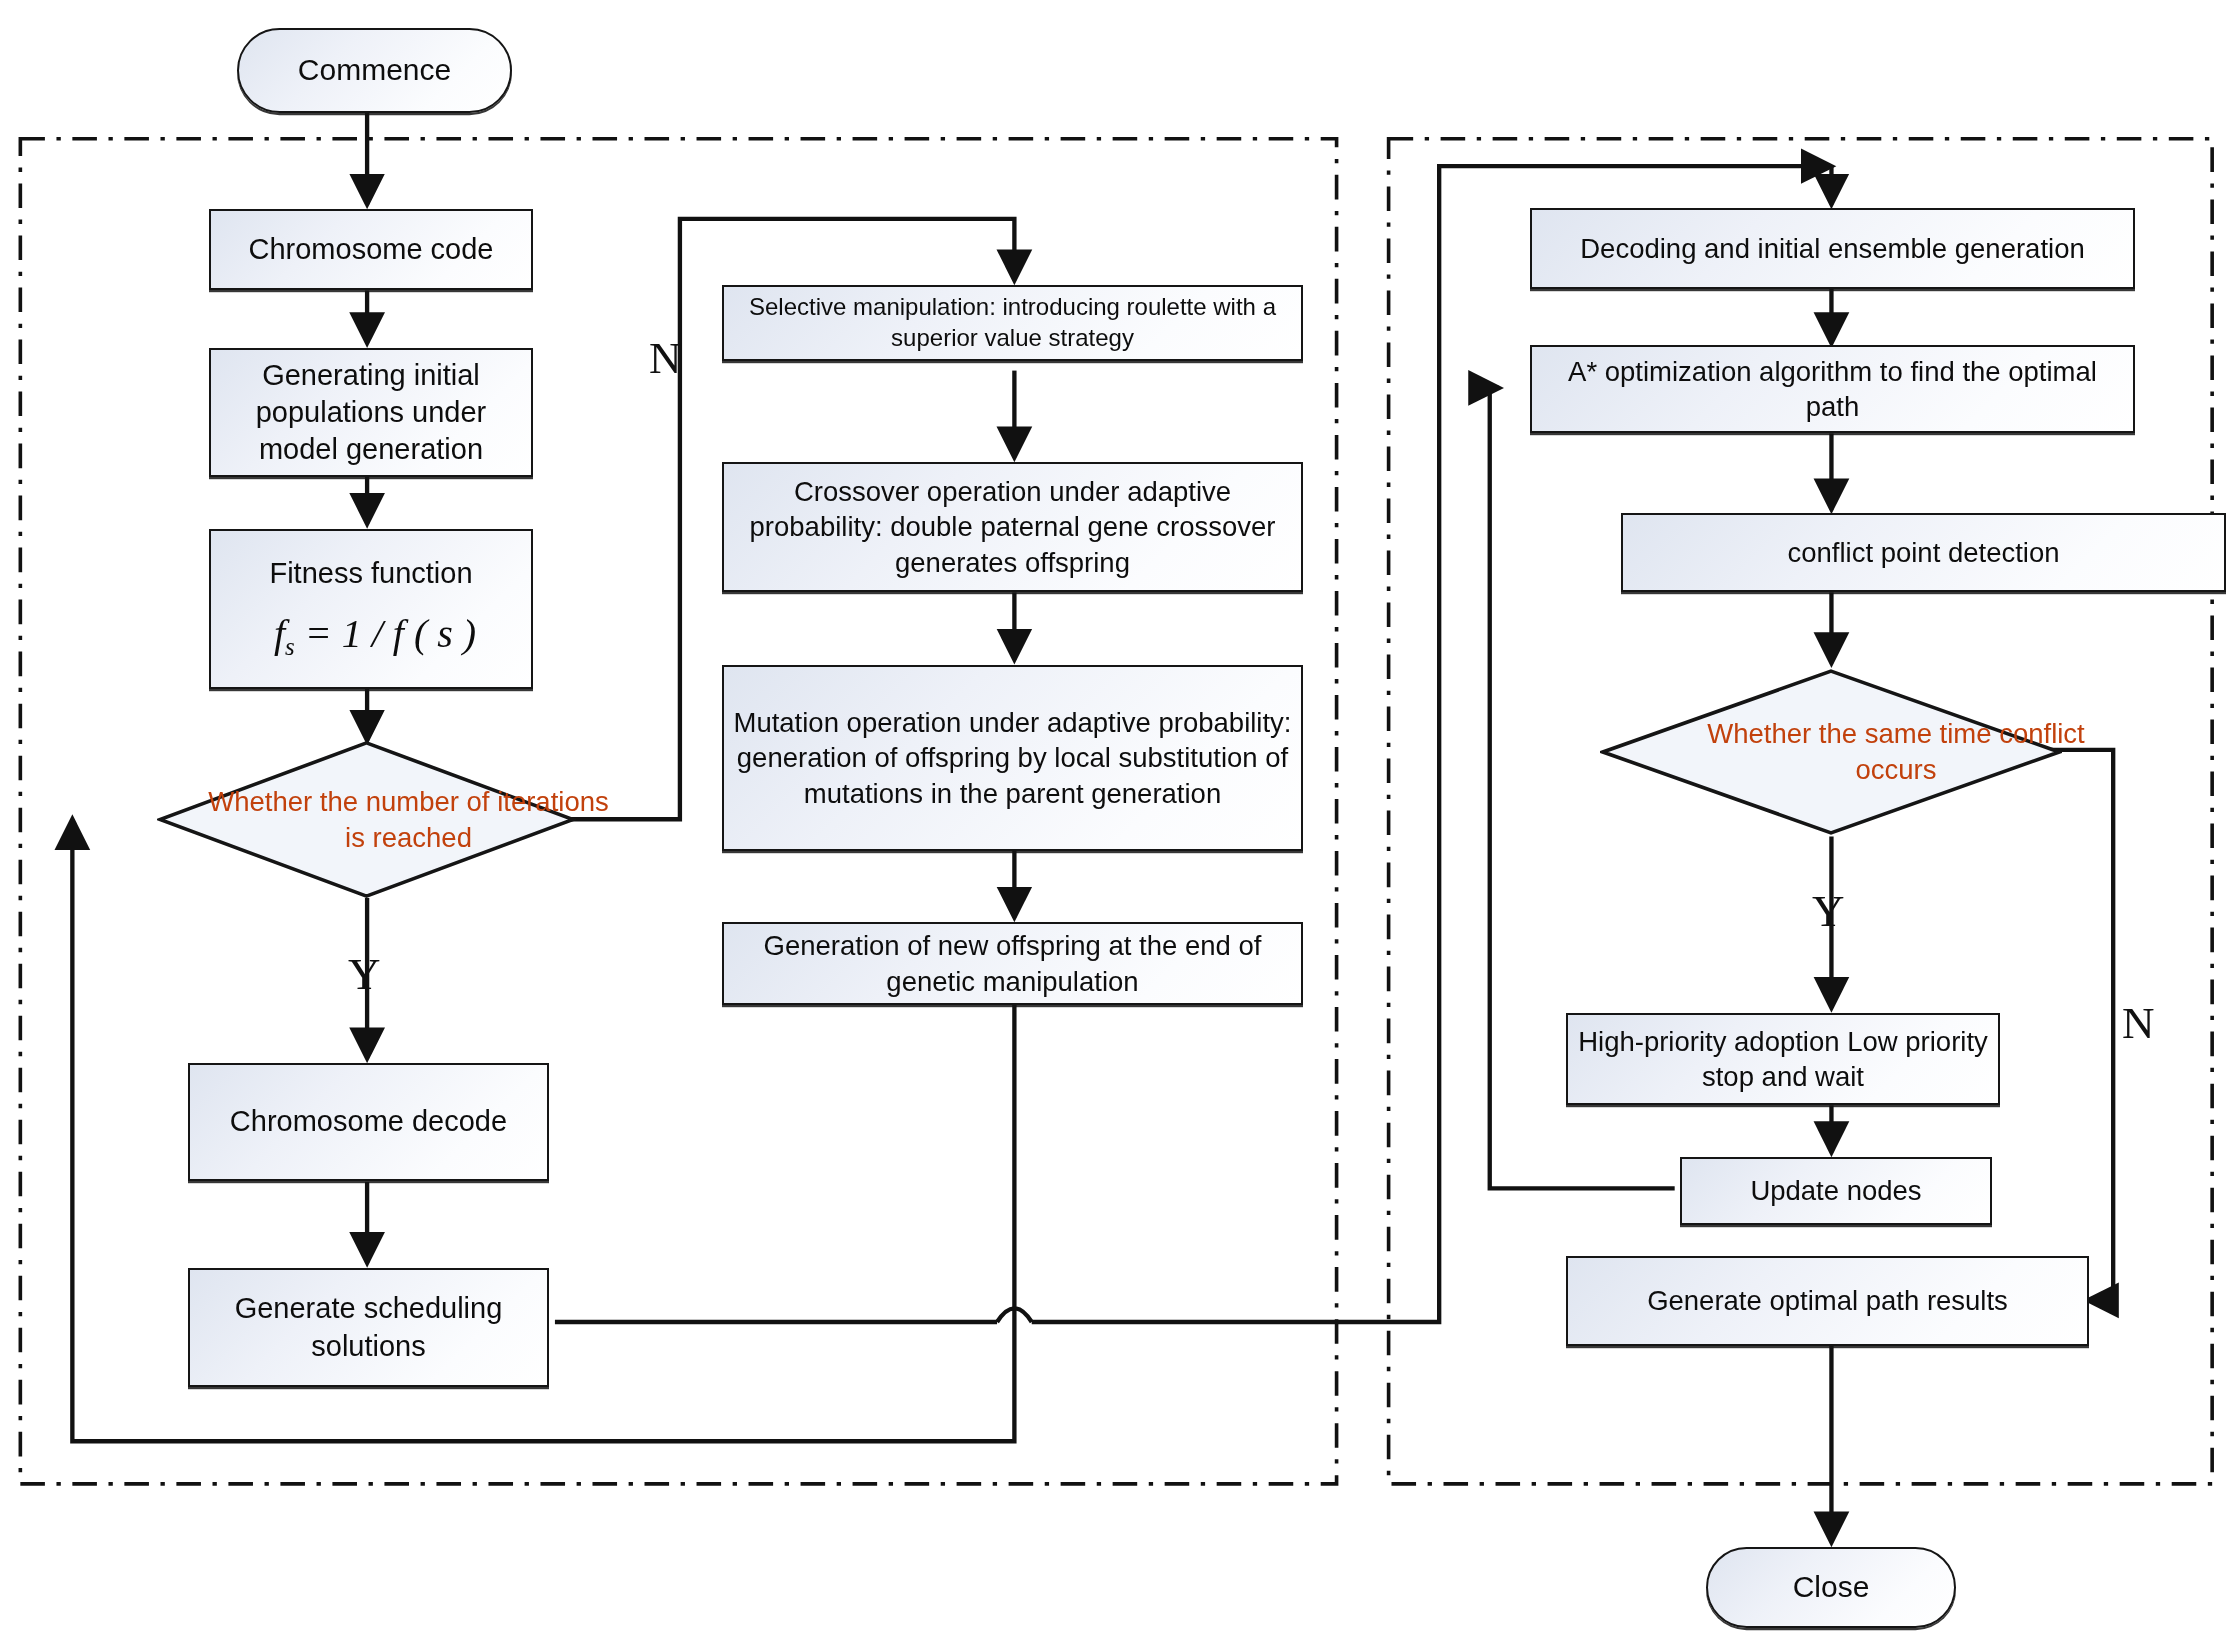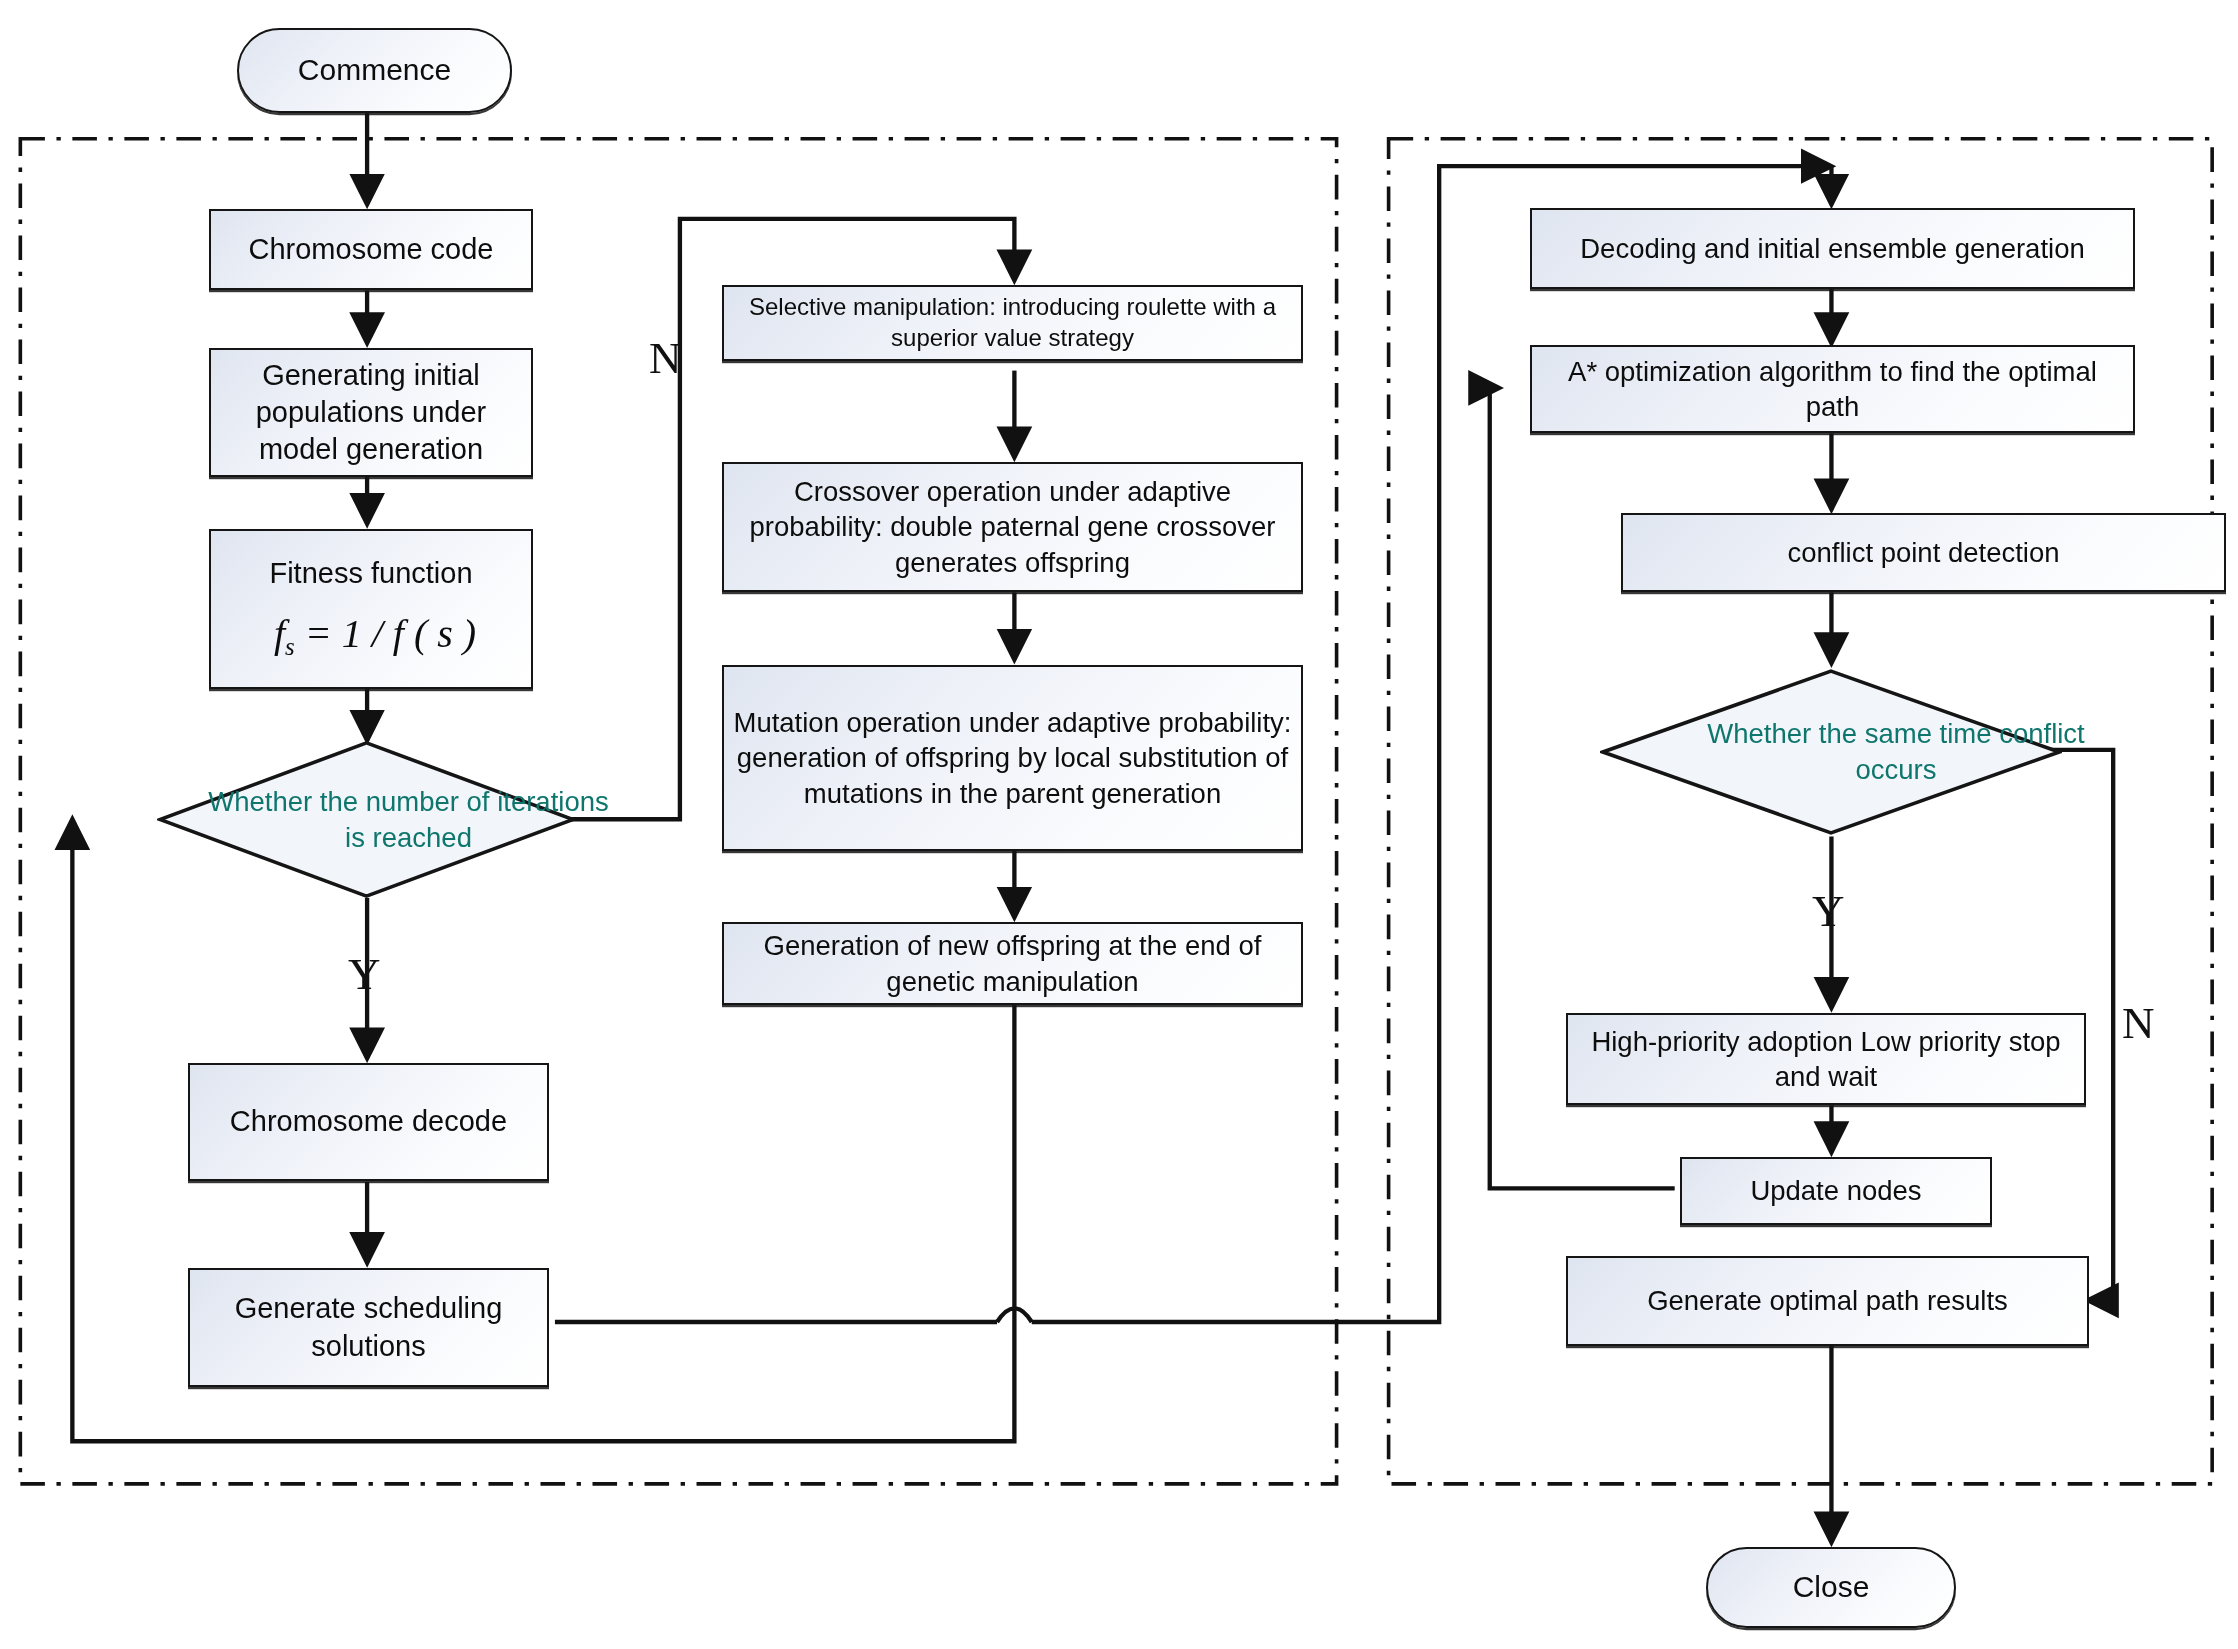--- a/index.html
+++ b/index.html
@@ -10,21 +10,21 @@
         border:2.2px solid #151515;
         background:linear-gradient(135deg,#dfe5f0 0%,#eef1f8 35%,#fbfcfe 75%,#ffffff 100%);
         display:flex;align-items:center;justify-content:center;text-align:center;
         color:#0d0d0d;line-height:1.28;
         box-shadow:0 2.2px 0 0 rgba(20,20,20,0.85);}
   .node.term{border-radius:722px;border-width:2.9px;}
   .node .txt{display:block;padding:0 7.2px;}
   .diamond{position:absolute;}
   .diamond .dlabel{position:absolute;left:0;top:0;width:100%;height:100%;
         display:flex;align-items:center;justify-content:center;text-align:center;
-        color:#0f766e;line-height:1.3;pointer-events:none;}
+        color:#c2410c;line-height:1.3;pointer-events:none;}
   .edgelbl{position:absolute;color:#111;font-family:"Liberation Serif", serif;}
   .formula{font-family:"Liberation Serif", serif;font-style:italic;white-space:nowrap;}
   .formula .sub{font-size:0.62em;vertical-align:-0.32em;font-style:italic;}
 </style>
 </head>
 <body>
 
 <div id="stage">
 
   <svg id="svgroot" viewBox="0 0 3099 2284">
@@ -135,21 +135,21 @@
     <span class="txt">conflict point detection</span>
   </div>
 
   <div class="diamond" style="left:1600px;top:668px;width:462px;height:168px;">
     <svg width="462" height="168" viewBox="0 0 640 232">
       <polygon points="320,4 636,116 320,228 4,116" fill="#f2f5fa" stroke="#151515" stroke-width="5"></polygon>
     </svg>
     <span class="dlabel" style="font-size:27.5px;padding:0 65px;">Whether the same time conflict occurs</span>
   </div>
 
-  <div class="node" style="left:1566px;top:1013px;width:520px;height:92px;font-size:27.5px;justify-content:center;">
+  <div class="node" style="left:1566px;top:1013px;width:434px;height:92px;font-size:27.5px;justify-content:center;">
     <span class="txt">High-priority adoption Low priority stop and wait</span>
   </div>
 
   <div class="node" style="left:1680px;top:1157px;width:312px;height:68px;font-size:27.5px;">
     <span class="txt">Update nodes</span>
   </div>
 
   <div class="node" style="left:1566px;top:1256px;width:523px;height:90px;font-size:27.5px;">
     <span class="txt">Generate optimal path results</span>
   </div>

